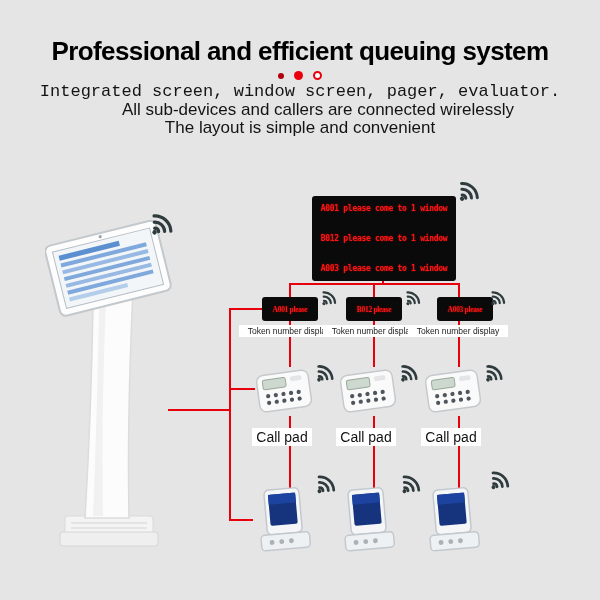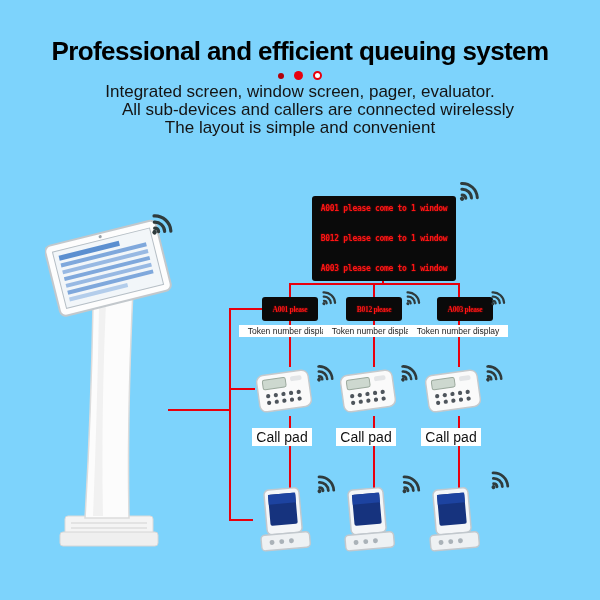--- a/index.html
+++ b/index.html
@@ -1,28 +1,28 @@
 <!DOCTYPE html>
 <html><head>
 <meta charset="utf-8">
 <style>
   * { margin:0; padding:0; box-sizing:border-box; }
   html,body { background:#ffffff; }
   body { font-family:"Liberation Sans", sans-serif; }
-  .stage { position:relative; width:600px; height:600px; margin:0 auto; background:#7dd3fc; overflow:hidden; }
+  .stage { position:relative; width:600px; height:600px; margin:0 auto; background:#e5e5e5; overflow:hidden; }
 
   .title { position:absolute; top:36px; left:0; width:100%; text-align:center;
            font-size:26px; font-weight:900; letter-spacing:-0.6px; color:#000; }
   .dots { position:absolute; top:70px; left:0; width:100%; text-align:center; line-height:10px; }
   .dots span { display:inline-block; vertical-align:middle; margin:0 3px; border-radius:50%; }
   .dot-s { width:6px; height:6px; background:#b0000a; }
   .dot-m { width:9px; height:9px; background:#e8000d; }
   .dot-o { width:9px; height:9px; border:2px solid #e8000d; background:#fff; }
   .sub { position:absolute; left:0; width:100%; text-align:center; font-size:17px; color:#141414; }
-  .sub1 { top:82px; } .sub2 { top:100px;padding-left:36px; } .sub3 { top:118px; }
+  .sub1 { top:82px;font-family:Liberation Mono, monospace; } .sub2 { top:100px;padding-left:36px; } .sub3 { top:118px; }
 
   .line { position:absolute; background:#e8000d; z-index:1; }
   .line-h { height:2px; } .line-v { width:2px; }
 
   .led-panel { position:absolute; background:#0a0a0a; border-radius:3px; z-index:2;
                display:flex; flex-direction:column; }
   .led-main { left:312px; top:196px; width:144px; height:85px; padding:8px 4px;
               justify-content:space-between; }
   .led-small { width:56px; height:24px; justify-content:center; padding:0 2px; }
   .led-line { font-family:"DejaVu Sans Mono", monospace; font-weight:bold; font-size:8px;

